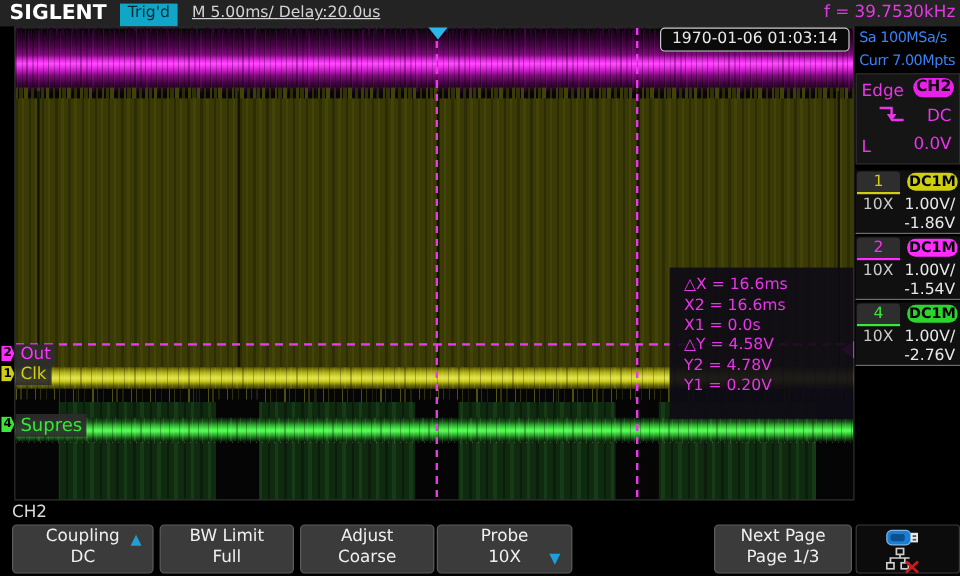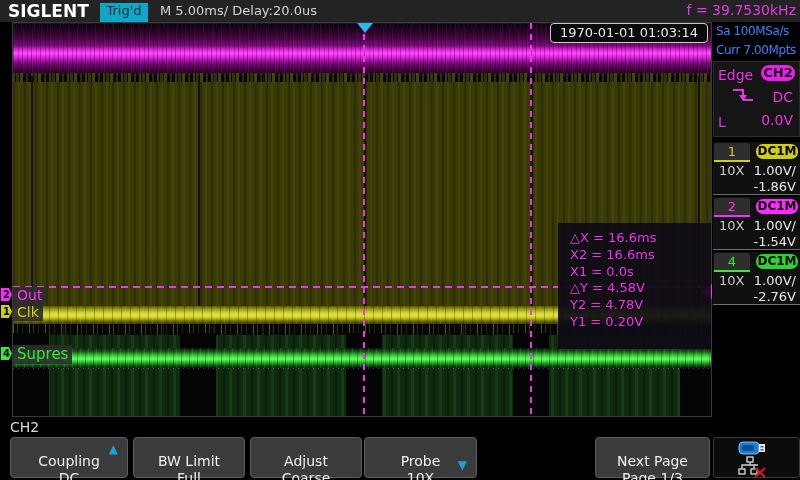--- a/index.html
+++ b/index.html
@@ -5,21 +5,21 @@
   html,body{margin:0;padding:0;background:#000;}
   #screen{position:relative;width:800px;height:480px;background:#000;overflow:hidden;
     font-family:"DejaVu Sans","Liberation Sans",sans-serif;-webkit-font-smoothing:none;}
   .abs{position:absolute;}
 
   
   #topbar{left:0;top:0;width:800px;height:22px;background:#232323;}
   #brand{left:8px;top:1px;color:#fff;font-size:17px;font-weight:700;letter-spacing:0px;}
   #trigd{left:100px;top:3px;width:48px;height:32px;background:#10a6c8;color:#062b38;
     font-size:13px;text-align:center;line-height:16px;}
-  #tbase{left:160px;top:3px;color:#d4d4d4;font-size:13px;white-space:nowrap;}
+  #tbase{left:160px;top:3px;color:#d4d4d4;font-size:13px;white-space:nowrap;text-decoration:underline;}
   #freq{right:4px;top:2px;color:#e23ae2;font-size:14px;white-space:nowrap;}
 
   
   #grid{left:12px;top:22px;width:700px;height:395px;background:#060606;border:1px solid #3a3a3a;
     box-sizing:border-box;
     background-image:
       repeating-linear-gradient(90deg, rgba(130,130,130,.16) 0 1px, transparent 1px 50px),
       repeating-linear-gradient(180deg, rgba(130,130,130,.16) 0 1px, transparent 1px 49.3px);}
   .noise-top-purple{left:0;top:0;width:698px;height:11px;
     background:repeating-linear-gradient(90deg,#2d042b 0 1px,transparent 1px 3px,#1f0320 3px 5px,transparent 5px 8px,#38063a 8px 9px,transparent 9px 13px);}
@@ -94,21 +94,21 @@
   .ch-dc{position:absolute;right:2px;top:2px;width:42px;height:15px;border-radius:7px;color:#000;
     font-size:12px;font-weight:700;text-align:center;line-height:15px;}
   .ch-probe{position:absolute;left:6px;top:21px;color:#c8c8c8;font-size:13px;}
   .ch-scale{position:absolute;right:4px;top:21px;color:#e8e8e8;font-size:13px;}
   .ch-off{position:absolute;right:4px;top:37px;color:#e8e8e8;font-size:13px;}
 
   
   #chlabel{left:10px;top:419px;color:#d8d8d8;font-size:14px;}
   .skey{top:437px;height:41px;background:#3b3b3b;border:1px solid #5c5c5c;border-radius:4px;
     box-sizing:border-box;color:#f0f0f0;font-size:14px;text-align:center;}
-  .skey .l1{margin-top:14px;line-height:18px;}
+  .skey .l1{margin-top:0;line-height:18px;}
   .skey .l2{line-height:17px;}
   .arr{position:absolute;color:#1f9fd8;font-size:12px;}
   #iconbox{left:713px;top:437px;width:87px;height:41px;background:#0c0c0c;border:1px solid #3a3a3a;
     border-radius:3px;box-sizing:border-box;}
 </style>
 </head>
 <body>
 
 <div id="screen">
 
@@ -156,21 +156,21 @@
     <div class="abs" id="curbox">
       <div class="cur-line">△X = 16.6ms</div>
       <div class="cur-line">X2 = 16.6ms</div>
       <div class="cur-line">X1 = 0.0s</div>
       <div class="cur-line">△Y = 4.58V</div>
       <div class="cur-line">Y2 = 4.78V</div>
       <div class="cur-line">Y1 = 0.20V</div>
     </div>
   </div>
 
-  <div class="abs" id="datebox">1970-01-01 01:03:14</div>
+  <div class="abs" id="datebox">1970-01-06 01:03:14</div>
 
   <div class="abs wmark" style="top:288px;background:#ff2bff">2</div>
   <div class="abs wmark" style="top:305px;background:#cfcf10">1</div>
   <div class="abs wmark" style="top:347px;background:#3ae83a">4</div>
   <div class="abs wlabel" style="top:287px;color:#ff35ff">Out</div>
   <div class="abs wlabel" style="top:304px;color:#cfcf10">Clk</div>
   <div class="abs wlabel" style="top:345px;color:#35e835;font-size:15px;line-height:19px">Supres</div>
 
   <div class="abs side-txt" style="top:24px">Sa 100MSa/s</div>
   <div class="abs side-txt" style="top:43px">Curr 7.00Mpts</div>

